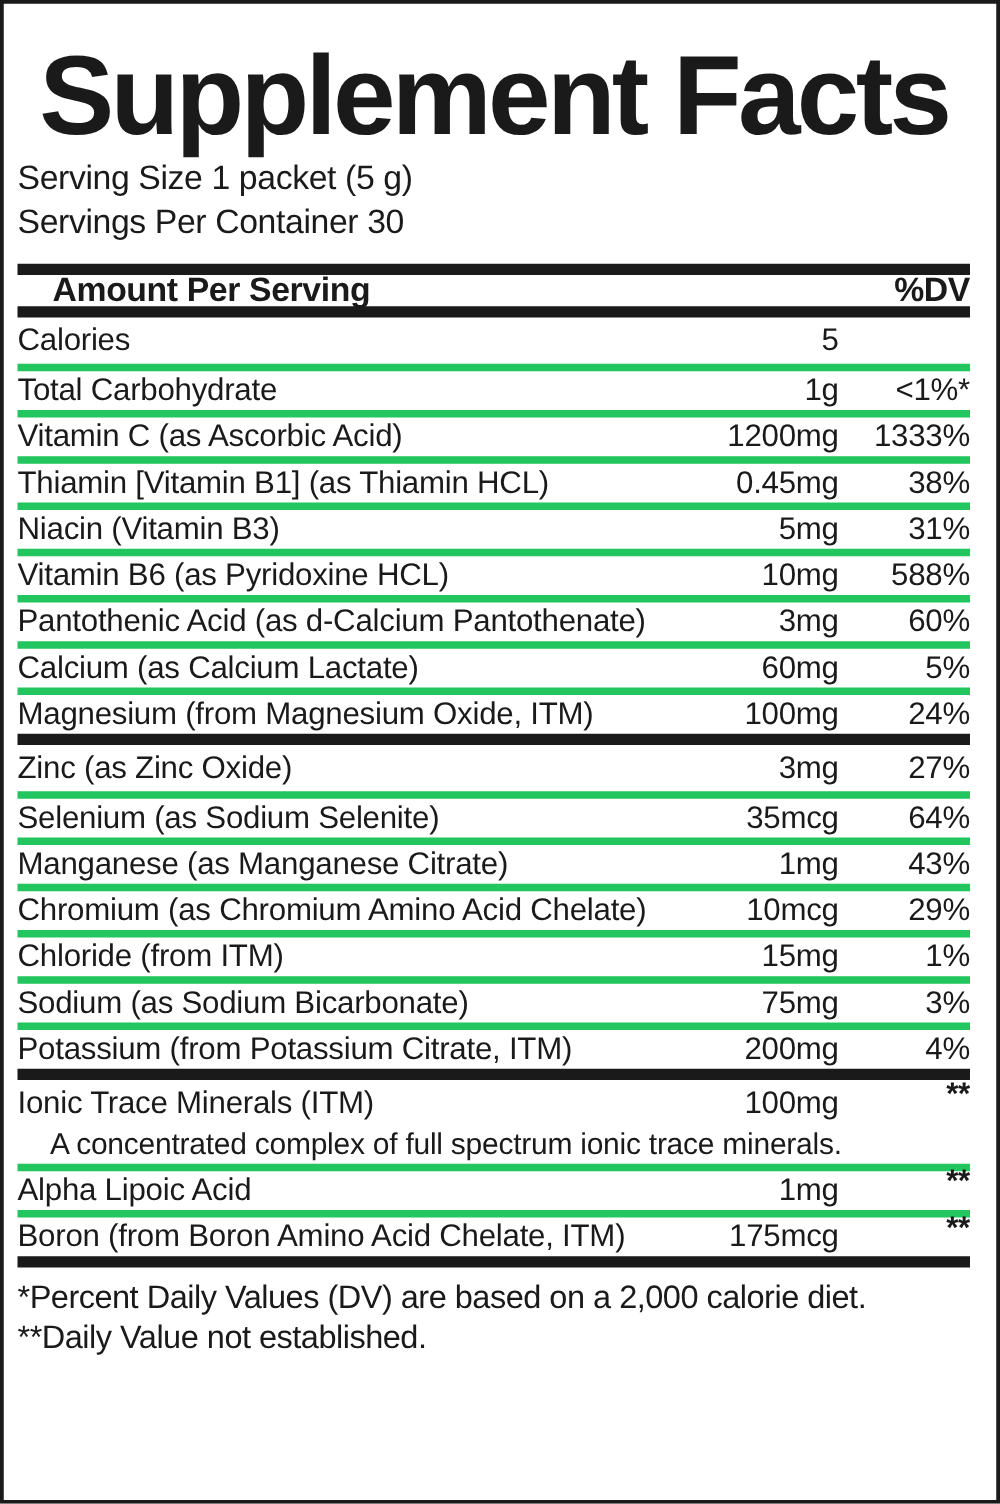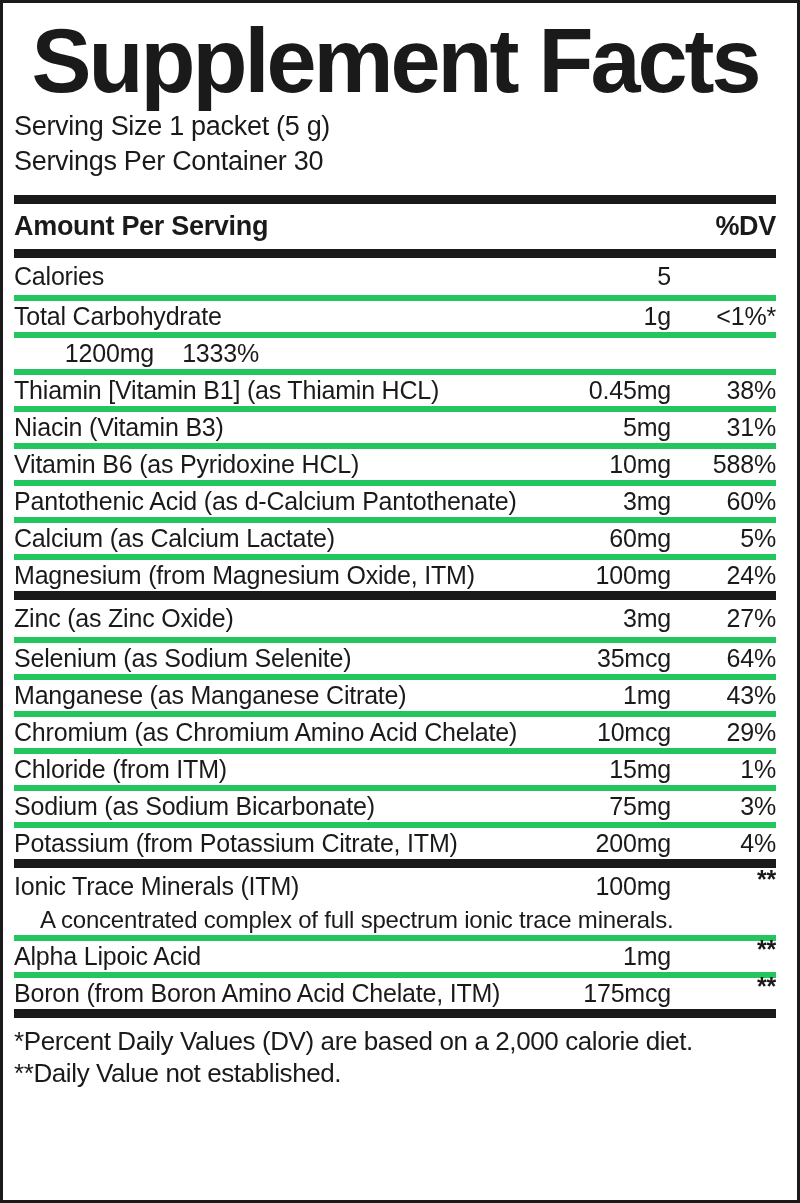--- a/index.html
+++ b/index.html
@@ -15,44 +15,45 @@
     border: 3px solid #1a1a1a;
     background: #ffffff;
     padding: 6px 21px 8px 11px;
     overflow: hidden;
   }
   .title {
     font-size: 90px;
     font-weight: bold;
     letter-spacing: -3px;
     line-height: 96px;
-    margin-top: 4px;
+    margin-top: 20px;
     white-space: nowrap;
     text-align: center;
   }
   .serving-block { margin-top: 0; }
   .serving-line {
     font-size: 27px;
     line-height: 35px;
     letter-spacing: -0.3px;
   }
   .bar {
     height: 9px;
     background: #1a1a1a;
     margin: 0;
   }
   .bar.bar-top { margin-top: 16px; }
   .hdr-row {
     display: flex;
     justify-content: space-between;
     align-items: center;
-    height: 45px;
+    height: 25px;
     font-weight: bold;
     font-size: 27px;
     letter-spacing: -0.3px;
+    margin-left: 28px;
   }
   .row {
     display: flex;
     align-items: center;
     height: 37px;
     font-size: 25px;
     letter-spacing: -0.2px;
     white-space: nowrap;
   }
   .group .row + .row, .row.bt { border-top: 6px solid #22c55e; }
@@ -101,20 +102,21 @@
       <span class="n">Calories</span>
       <span class="a">5</span>
       <span class="d"></span>
     </div>
     <div class="row">
       <span class="n">Total Carbohydrate</span>
       <span class="a">1g</span>
       <span class="d">&lt;1%*</span>
     </div>
     <div class="row">
+      <span class="n">Vitamin C (as Ascorbic Acid)</span>
       <span class="a">1200mg</span>
       <span class="d">1333%</span>
     </div>
     <div class="row">
       <span class="n">Thiamin [Vitamin B1] (as Thiamin HCL)</span>
       <span class="a">0.45mg</span>
       <span class="d">38%</span>
     </div>
     <div class="row">
       <span class="n">Niacin (Vitamin B3)</span>

